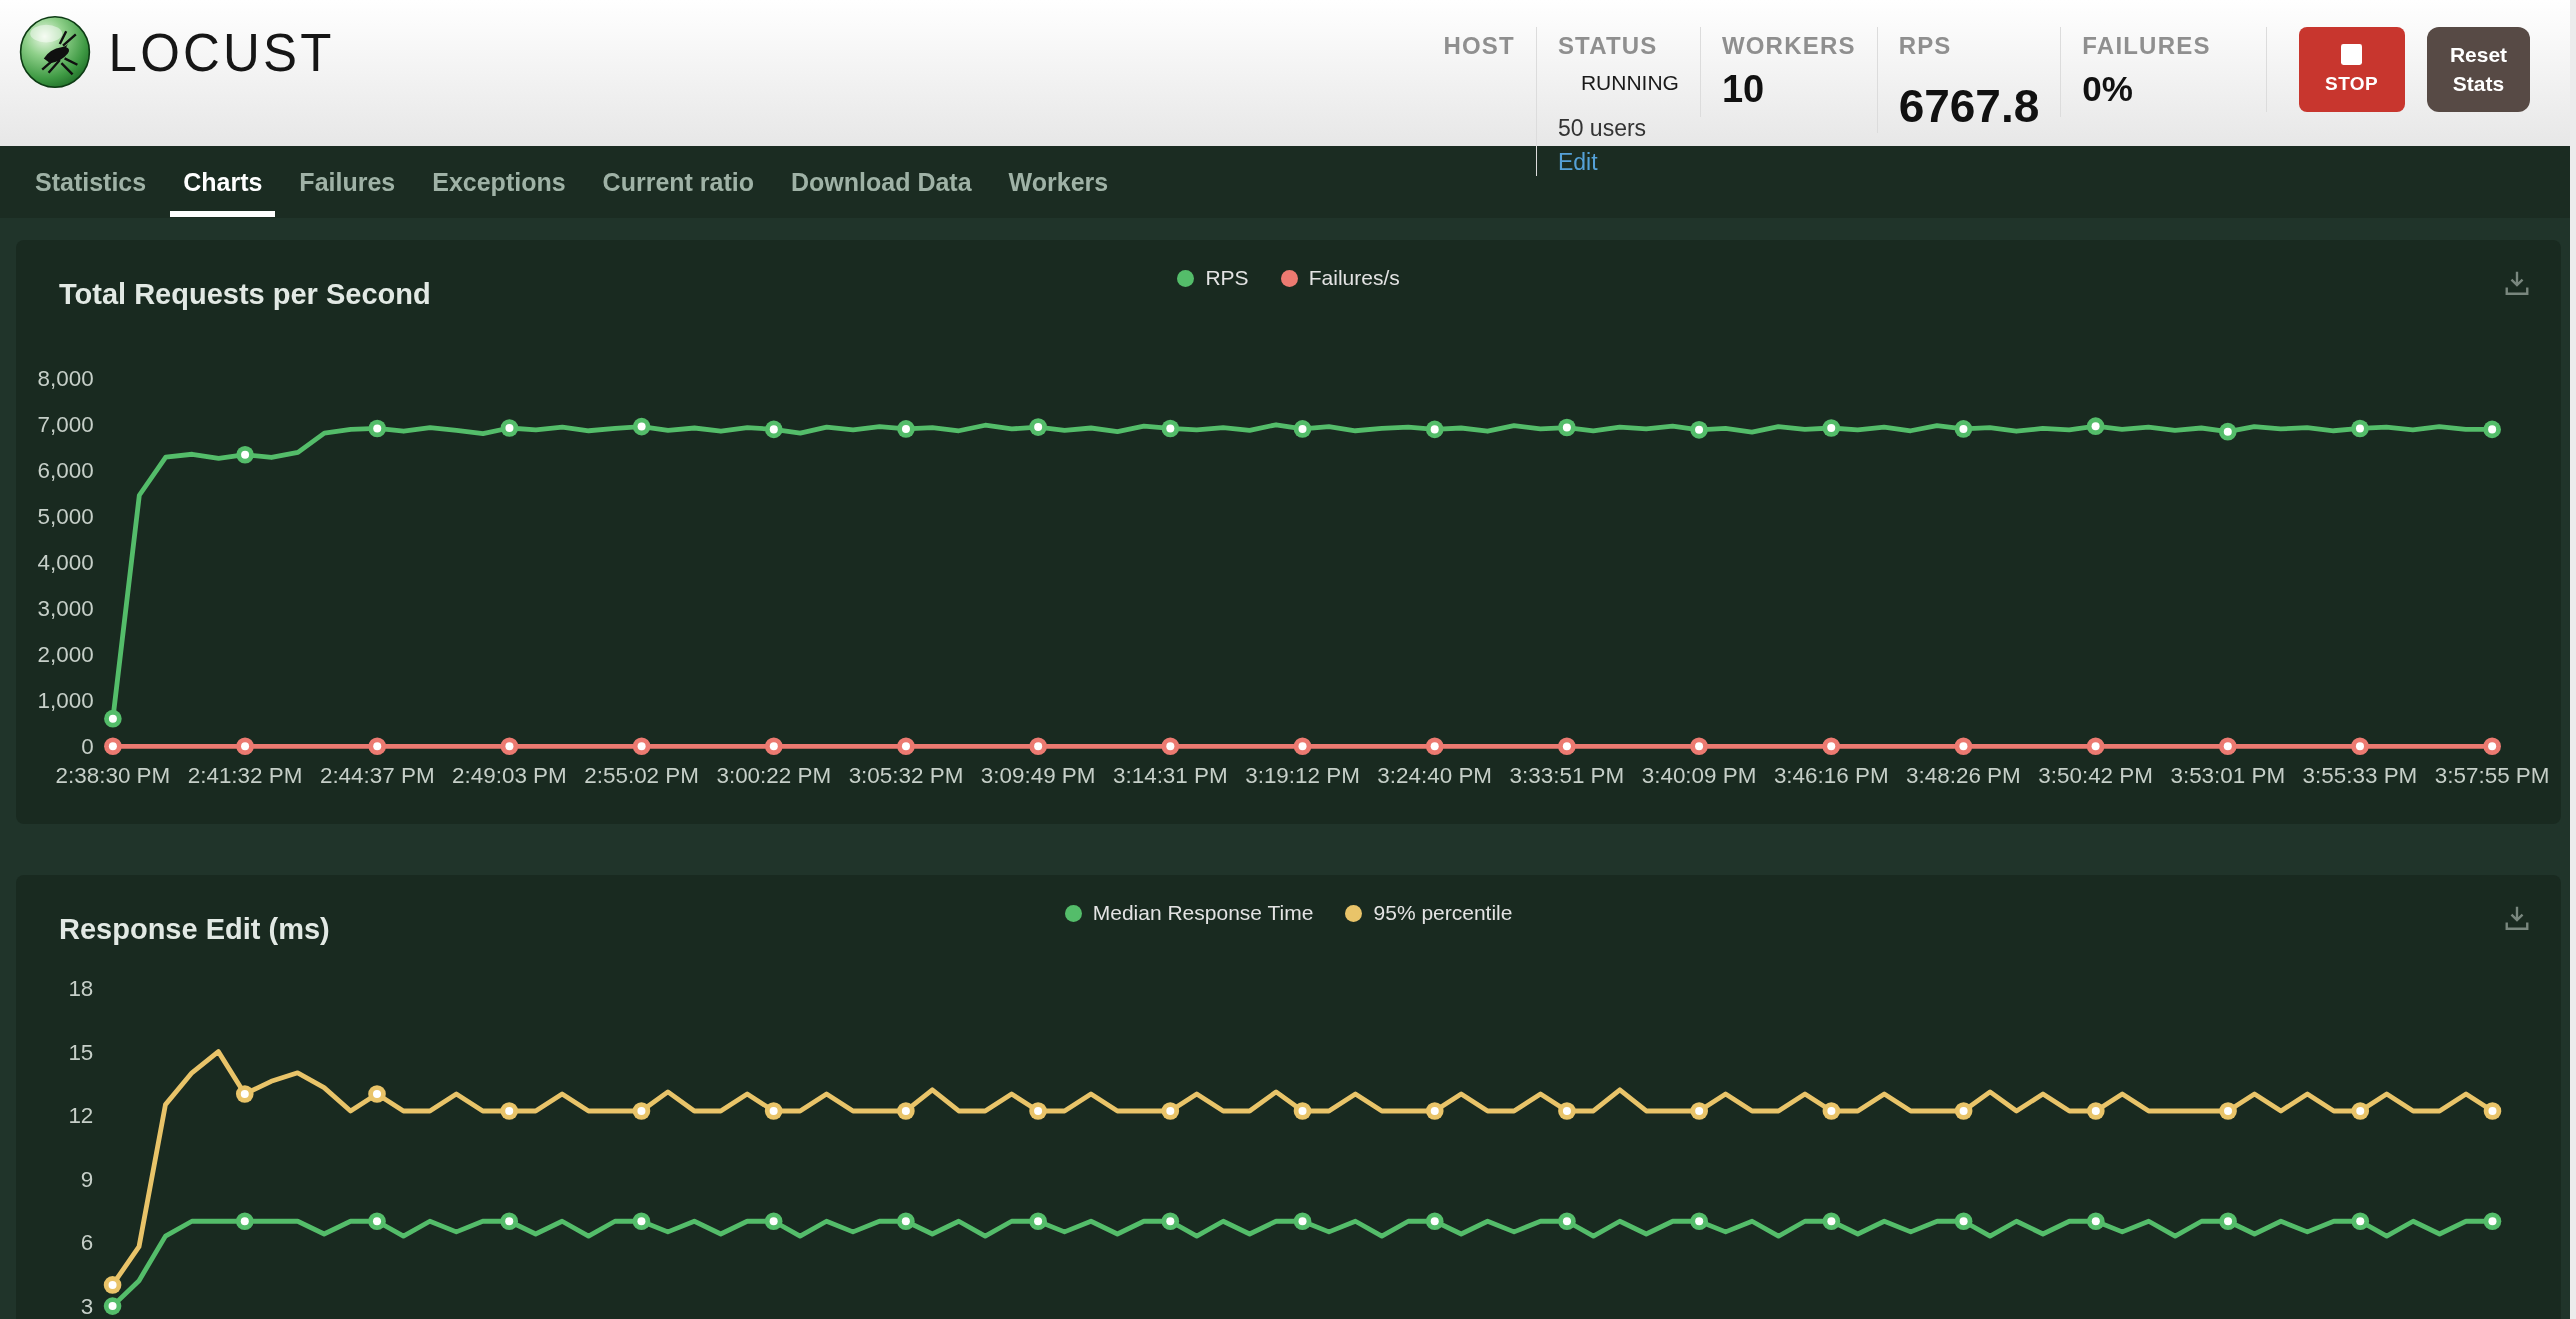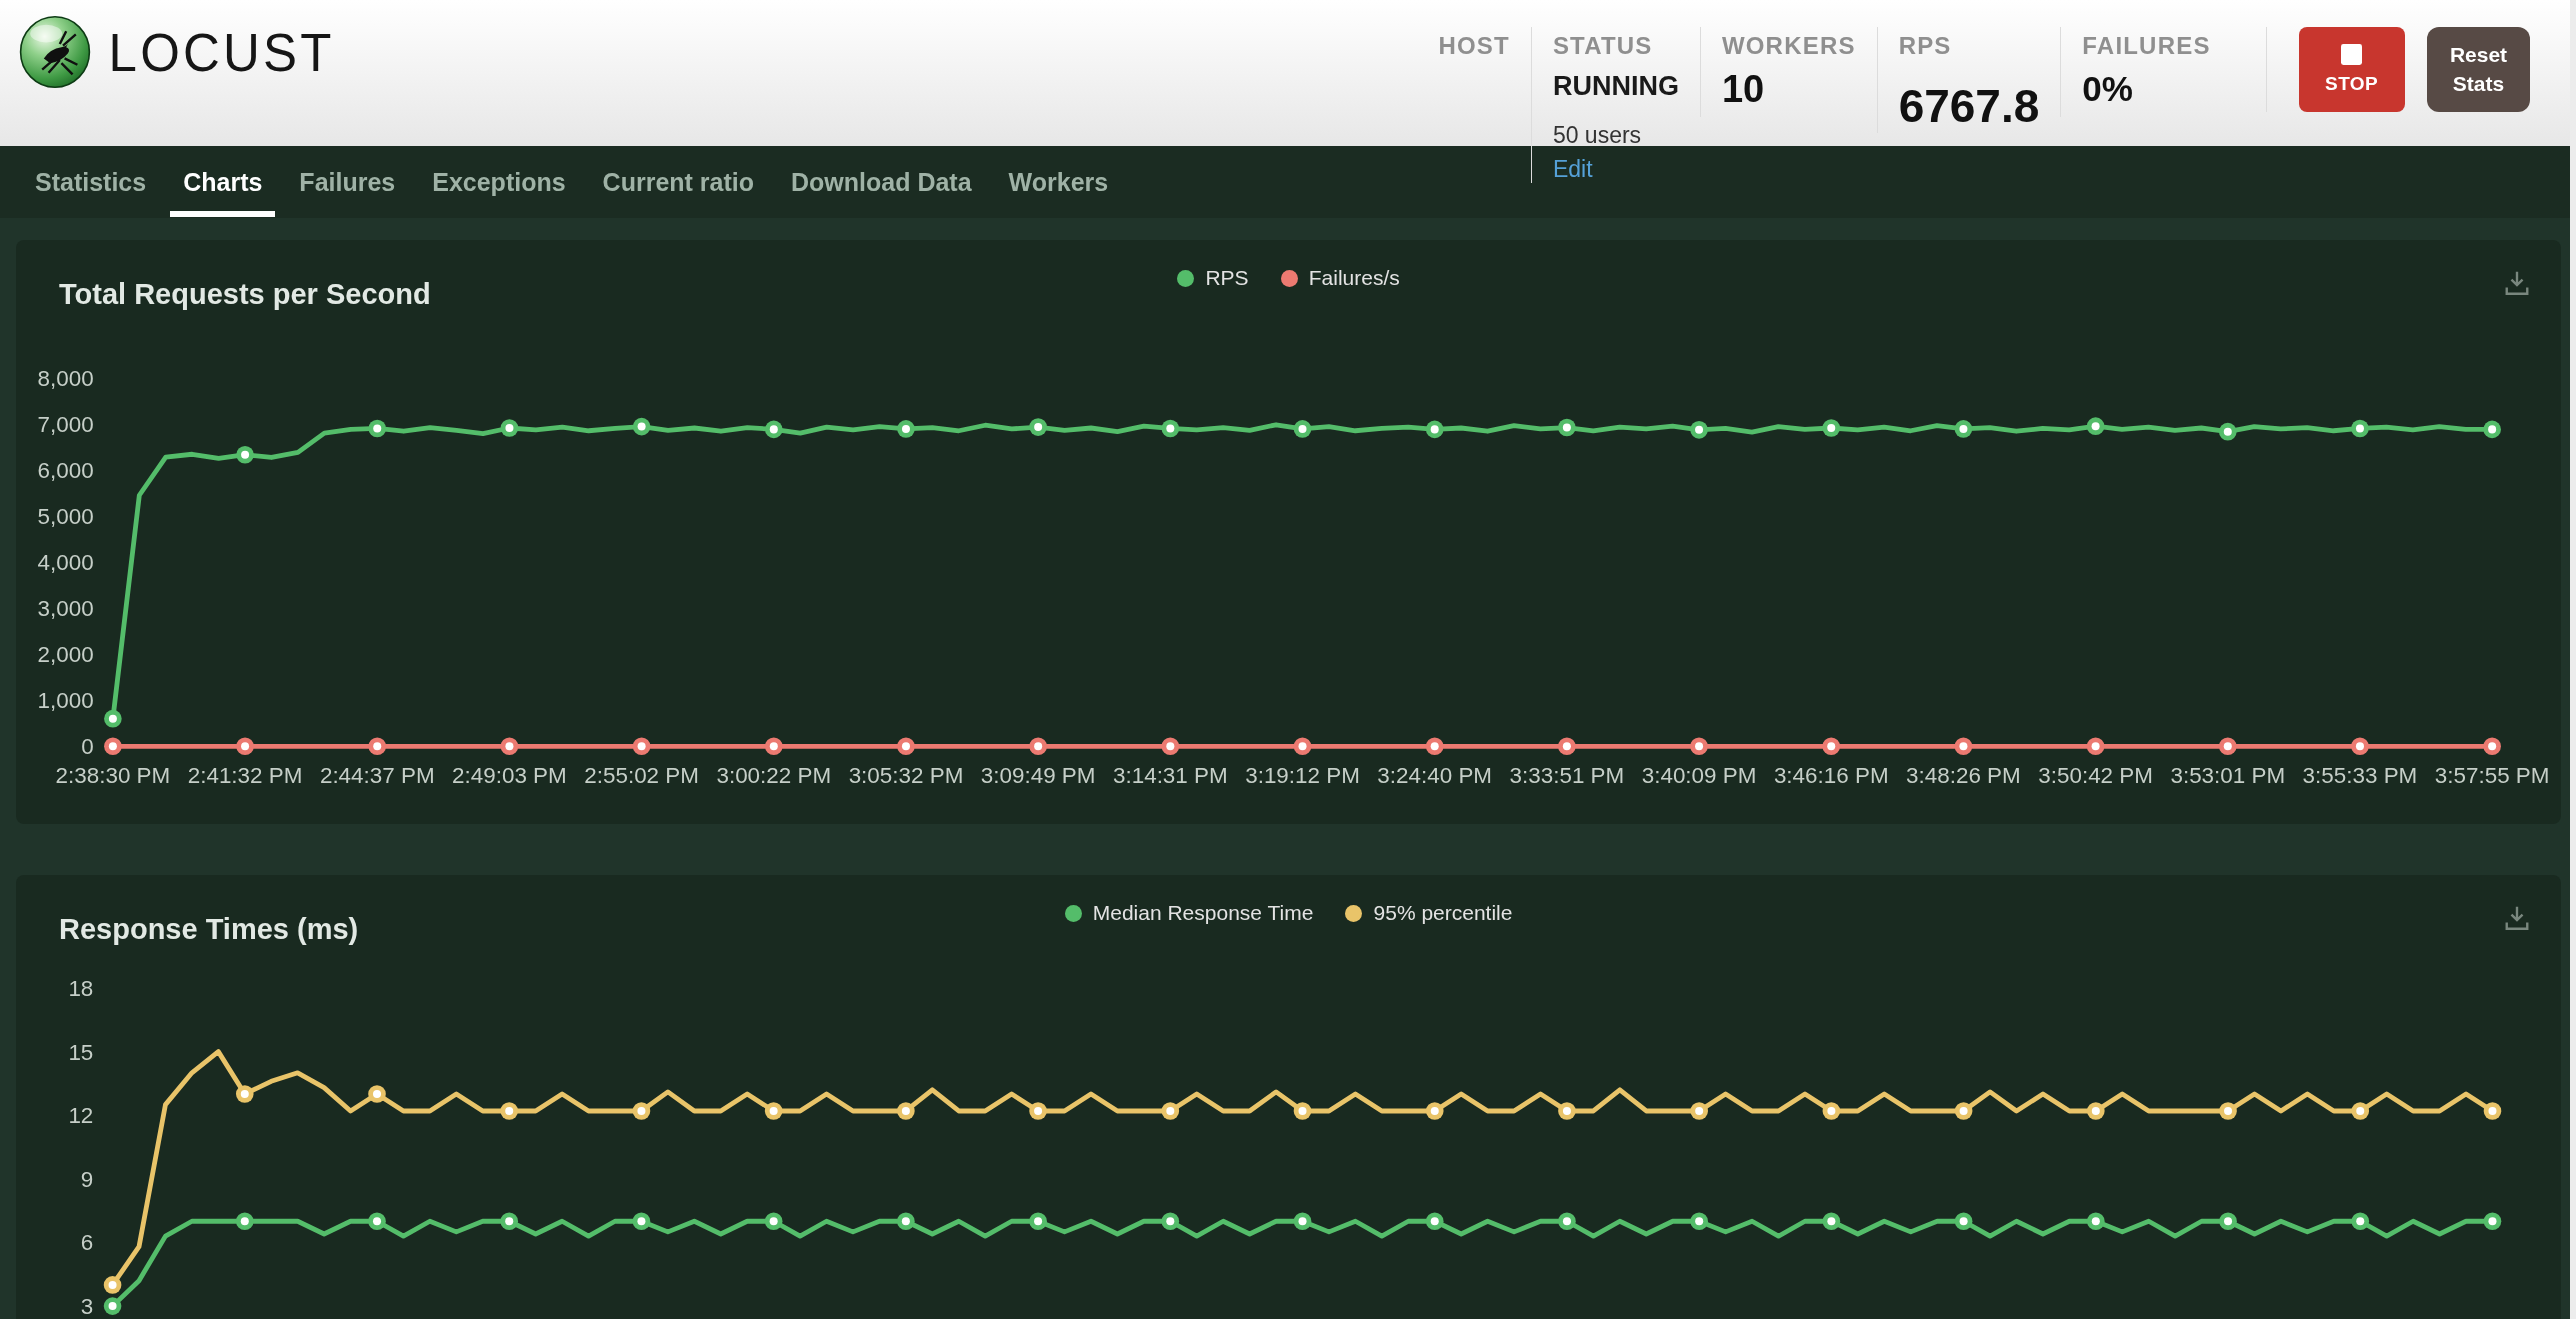--- a/index.html
+++ b/index.html
@@ -12,21 +12,21 @@
   .logo { position:absolute; left:19px; top:16px; display:flex; align-items:center; }
   .logo-text { font-size:51px; letter-spacing:3.2px; color:#161616; font-weight:400;
                margin-left:17.6px; transform:scaleY(1.04); }
   .header-right { position:absolute; right:46px; top:27px; display:flex; align-items:flex-start; }
   .stat-col { padding:4.8px 21px 0 21px; border-left:1.6px solid #dcdcdc; min-height:90px; }
   .stat-col.first { border-left:none; }
   .stat-label { font-size:24px; font-weight:700; color:#8f8f8f; letter-spacing:1.2px; }
   .stat-value-lg { font-size:46px; font-weight:700; color:#111; margin-top:19px; }
   .stat-value-md { font-size:38px; font-weight:700; color:#111; margin-top:8px; }
   .stat-value-sm { font-size:35px; font-weight:700; color:#111; margin-top:9.6px; }
-  .status-running { font-size:27px; font-weight:700; color:#1a1a1a; margin-top:11.2px; }
+  .status-running { font-size:21px; font-weight:400; color:#1a1a1a; margin-top:11.2px;margin-left:23px; }
   .status-users { font-size:23px; color:#333; margin-top:20px; }
   .edit-link { font-size:23px; color:#55a1d8; margin-top:7.2px; display:inline-block; cursor:pointer; }
   .btn-group { display:flex; margin-left:34px; border-left:1.6px solid #dcdcdc; padding-left:32px; gap:22.4px; }
   .stop-btn { width:106px; height:85px; background:#c8362e; border:none; border-radius:8px;
               color:#fff; display:flex; flex-direction:column; align-items:center;
               justify-content:center; cursor:pointer; }
   .stop-icon { width:21px; height:21px; background:#fff; border-radius:2.4px; margin-bottom:8px; }
   .stop-label { font-size:19px; font-weight:700; letter-spacing:0.4px; }
   .reset-btn { width:103px; height:85px; background:#574a45; border:none; border-radius:12px;
                color:#fff; font-family:inherit; font-size:21px; font-weight:700; line-height:1.35;
@@ -329,21 +329,21 @@
       <circle cx="2430" cy="294.50666666666666" r="5" fill="#ffffff"></circle>
       <circle cx="2595" cy="294.50666666666666" r="11" fill="#e9c469"></circle>
       <circle cx="2595" cy="294.50666666666666" r="5" fill="#ffffff"></circle>
       <circle cx="2760" cy="294.50666666666666" r="11" fill="#e9c469"></circle>
       <circle cx="2760" cy="294.50666666666666" r="5" fill="#ffffff"></circle>
       <circle cx="2925" cy="294.50666666666666" r="11" fill="#e9c469"></circle>
       <circle cx="2925" cy="294.50666666666666" r="5" fill="#ffffff"></circle>
       <circle cx="3090" cy="294.50666666666666" r="11" fill="#e9c469"></circle>
       <circle cx="3090" cy="294.50666666666666" r="5" fill="#ffffff"></circle>
     </svg>
-  <div class="chart-title">Response Times (ms)</div>
+  <div class="chart-title">Response Edit (ms)</div>
   <div class="legend">
     <div class="legend-item">
       <span class="legend-dot" style="background: rgb(84, 189, 106);"></span>
       <span class="legend-label">Median Response Time</span>
     </div>
     <div class="legend-item">
       <span class="legend-dot" style="background: rgb(233, 196, 105);"></span>
       <span class="legend-label">95% percentile</span>
     </div>
   </div>

